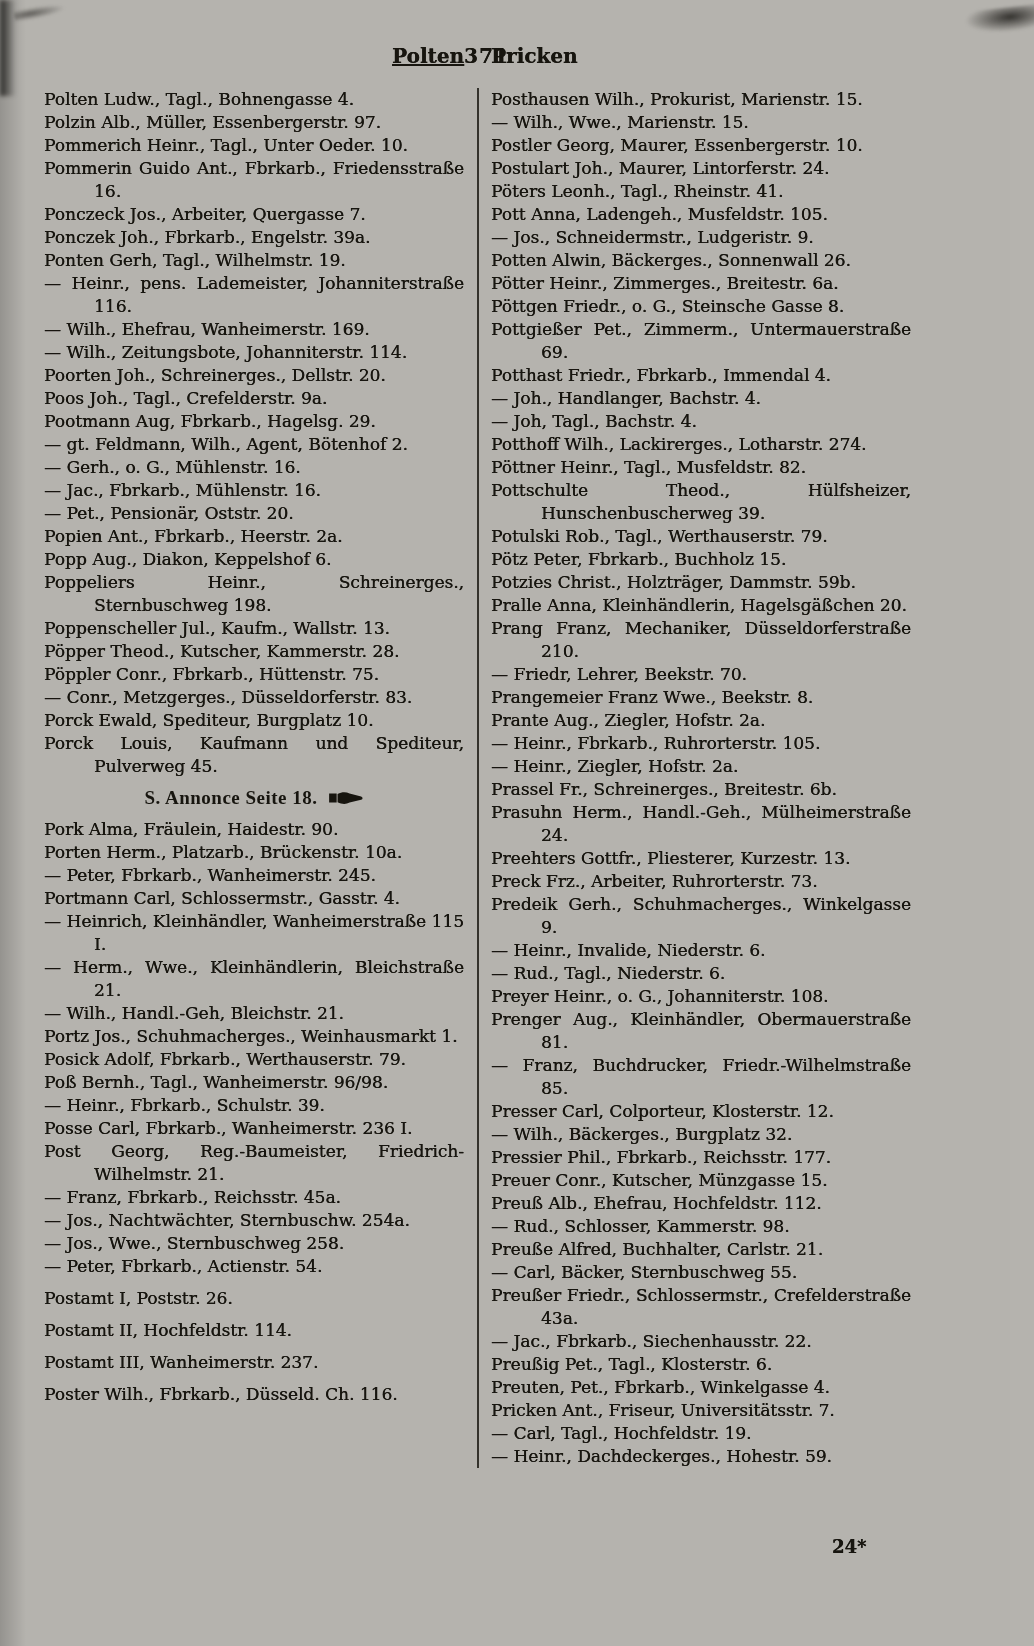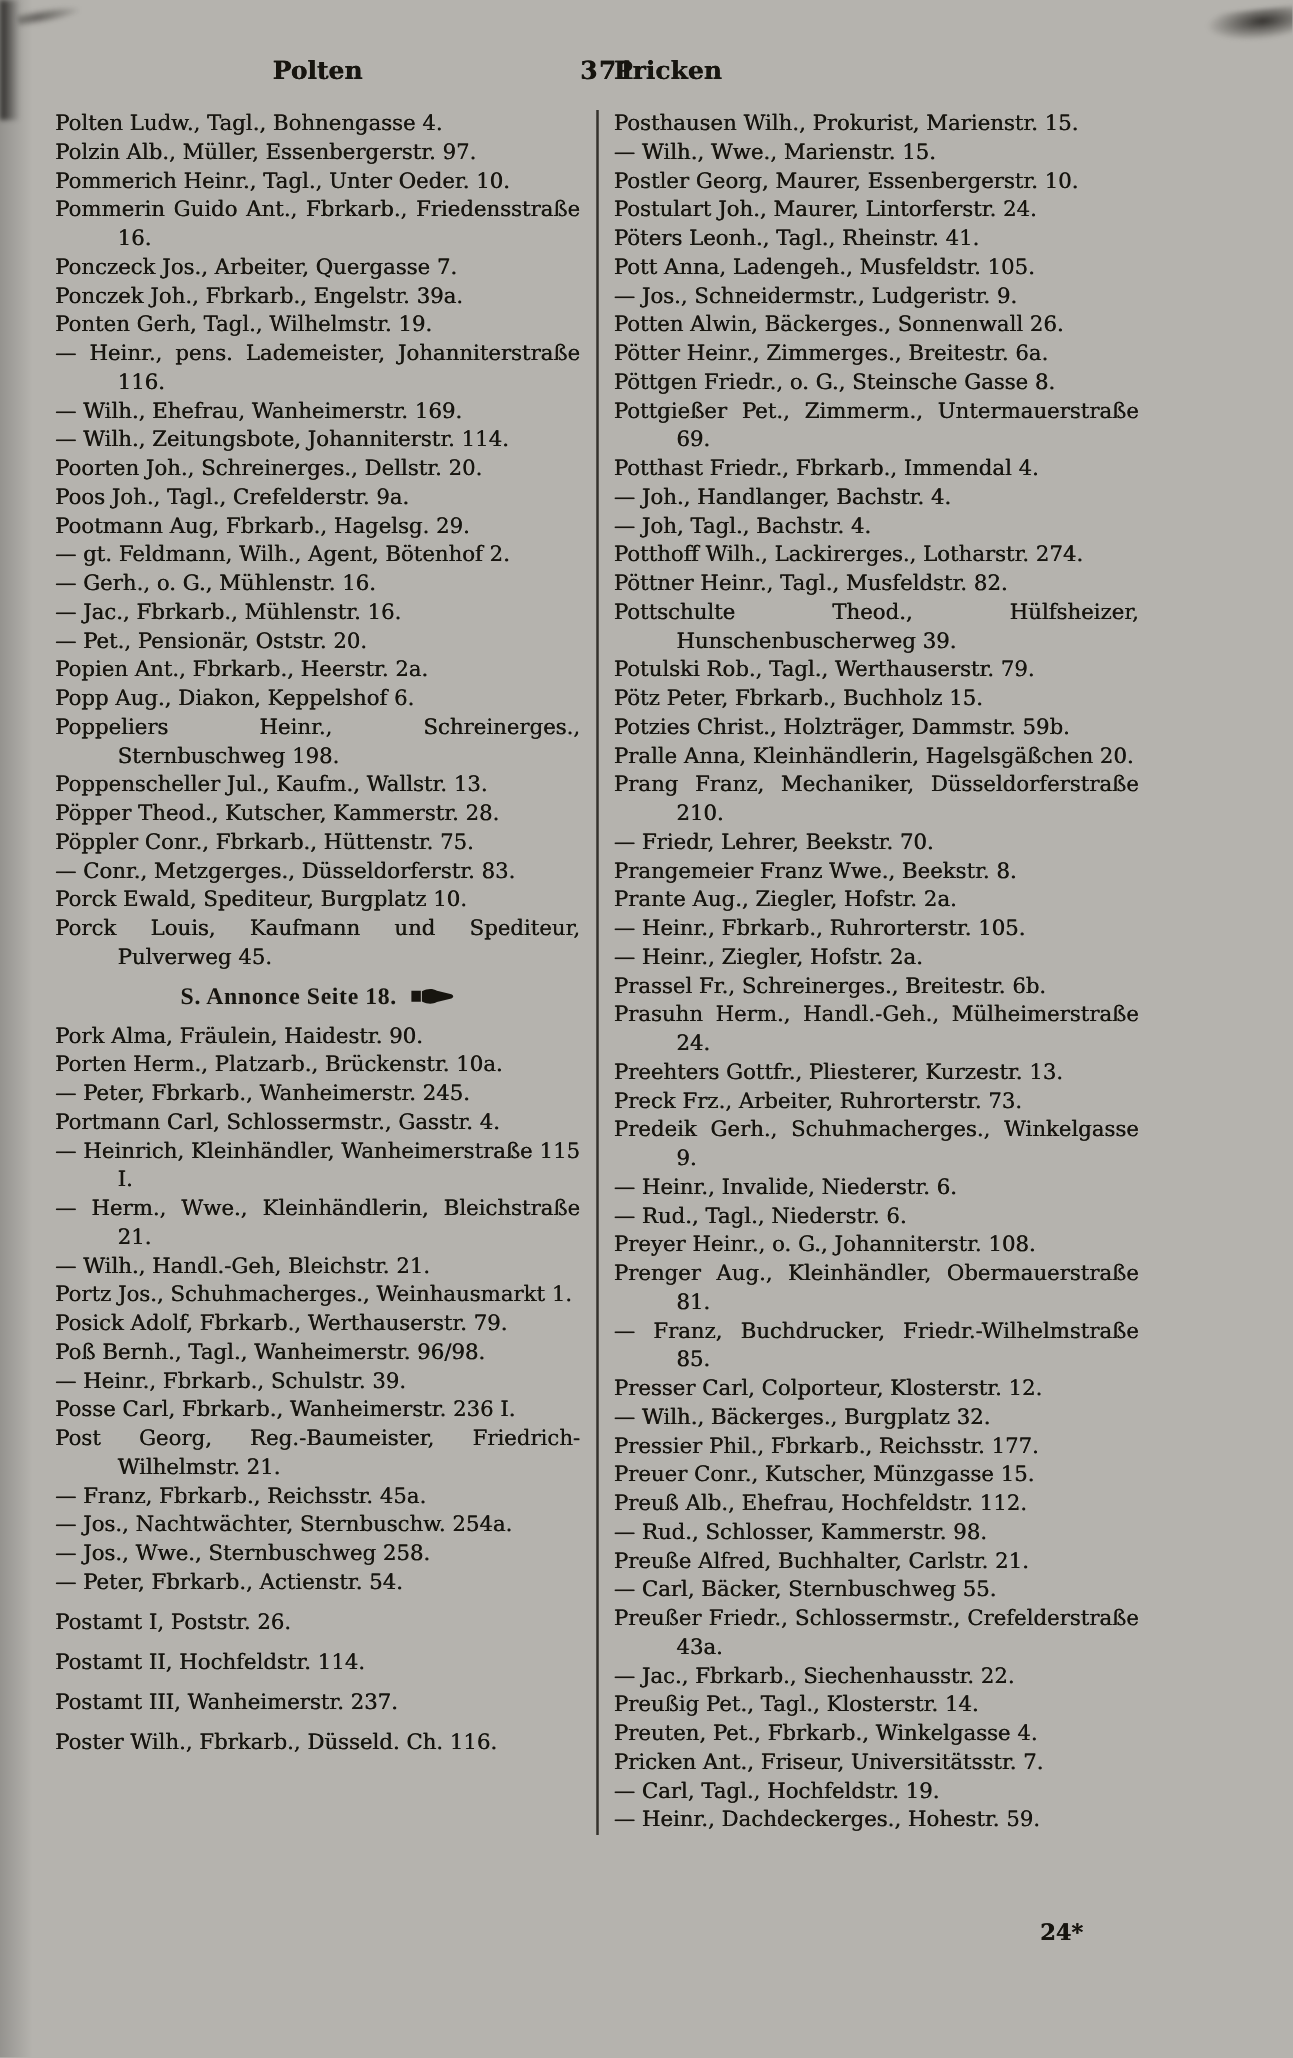--- a/index.html
+++ b/index.html
@@ -29,21 +29,21 @@
     filter:blur(1.5px); transform:rotate(-6deg); }
 
   .page{ position:absolute; inset:0; padding:44px 34px 0 44px; z-index:2; }
 
   .header{
     display:grid; grid-template-columns:420px 27px 420px;
     align-items:baseline; margin-bottom:20px;
     font-size:20px; font-weight:bold;
     text-shadow:.3px 0 0 currentColor;
   }
-  .hdr-left{ text-align:center; }
+  .hdr-left{ text-align:right;text-decoration:underline; }
   .hdr-center{ text-align:center; font-weight:bold; letter-spacing:1px; }
   .hdr-right{ text-align:left; padding-right:90px; }
 
   .columns{ display:flex; align-items:stretch; }
   .column{ width:420px; }
   .divider{ width:2px; background:#34322c; margin:0 12px 0 13px; }
 
   .entry{
     font-size:17px; line-height:23px;
     padding-left:50px; text-indent:-50px;
@@ -186,21 +186,21 @@
           <div class="entry">Presser Carl, Colporteur, Klosterstr. 12.</div>
           <div class="entry">— Wilh., Bäckerges., Burgplatz 32.</div>
           <div class="entry">Pressier Phil., Fbrkarb., Reichsstr. 177.</div>
           <div class="entry">Preuer Conr., Kutscher, Münzgasse 15.</div>
           <div class="entry">Preuß Alb., Ehefrau, Hochfeldstr. 112.</div>
           <div class="entry">— Rud., Schlosser, Kammerstr. 98.</div>
           <div class="entry">Preuße Alfred, Buchhalter, Carlstr. 21.</div>
           <div class="entry">— Carl, Bäcker, Sternbuschweg 55.</div>
           <div class="entry">Preußer Friedr., Schlossermstr., Crefelderstraße 43a.</div>
           <div class="entry">— Jac., Fbrkarb., Siechenhausstr. 22.</div>
-          <div class="entry">Preußig Pet., Tagl., Klosterstr. 14.</div>
+          <div class="entry">Preußig Pet., Tagl., Klosterstr. 6.</div>
           <div class="entry">Preuten, Pet., Fbrkarb., Winkelgasse 4.</div>
           <div class="entry">Pricken Ant., Friseur, Universitätsstr. 7.</div>
           <div class="entry">— Carl, Tagl., Hochfeldstr. 19.</div>
           <div class="entry">— Heinr., Dachdeckerges., Hohestr. 59.</div>
         </div>
     </div>
 
   </div>
 
 </div>

